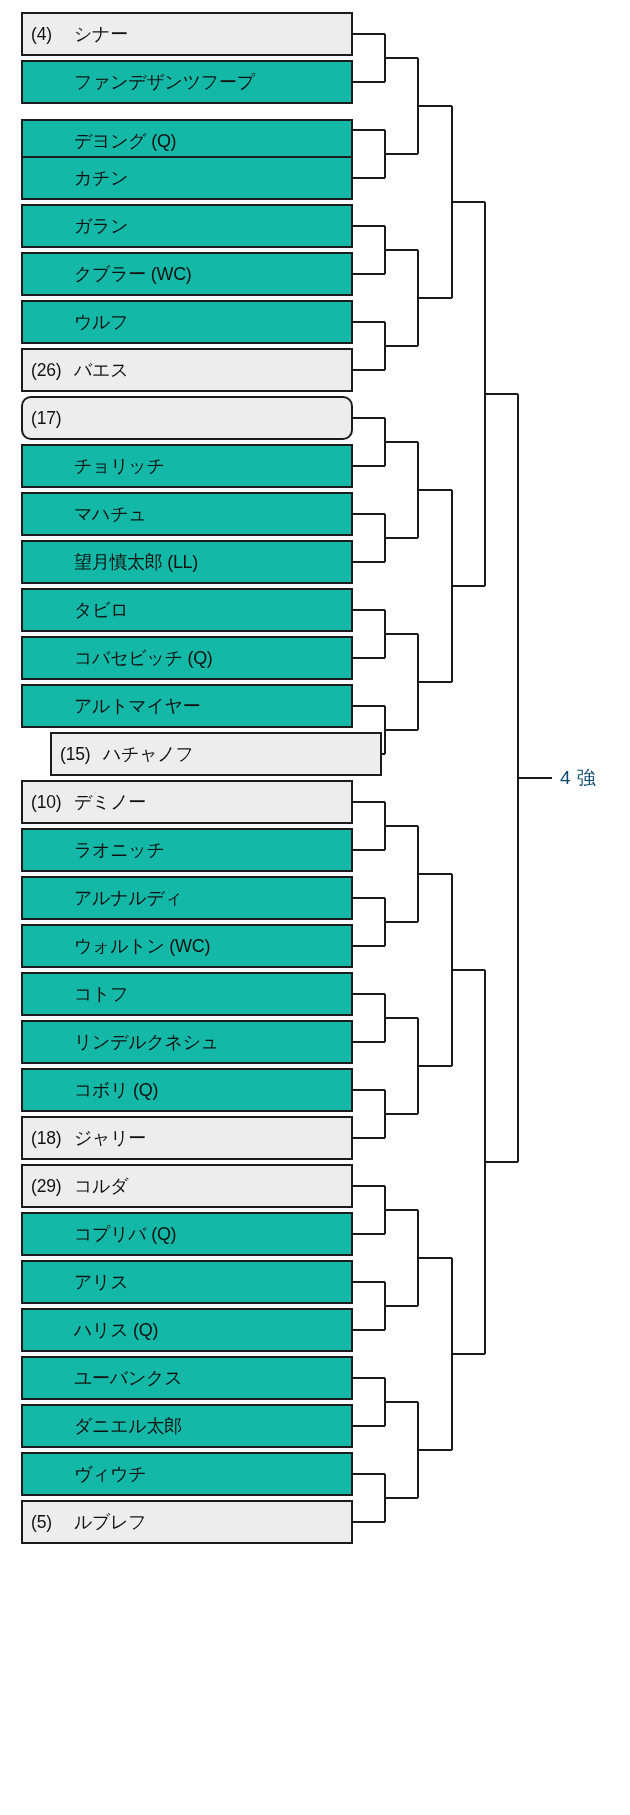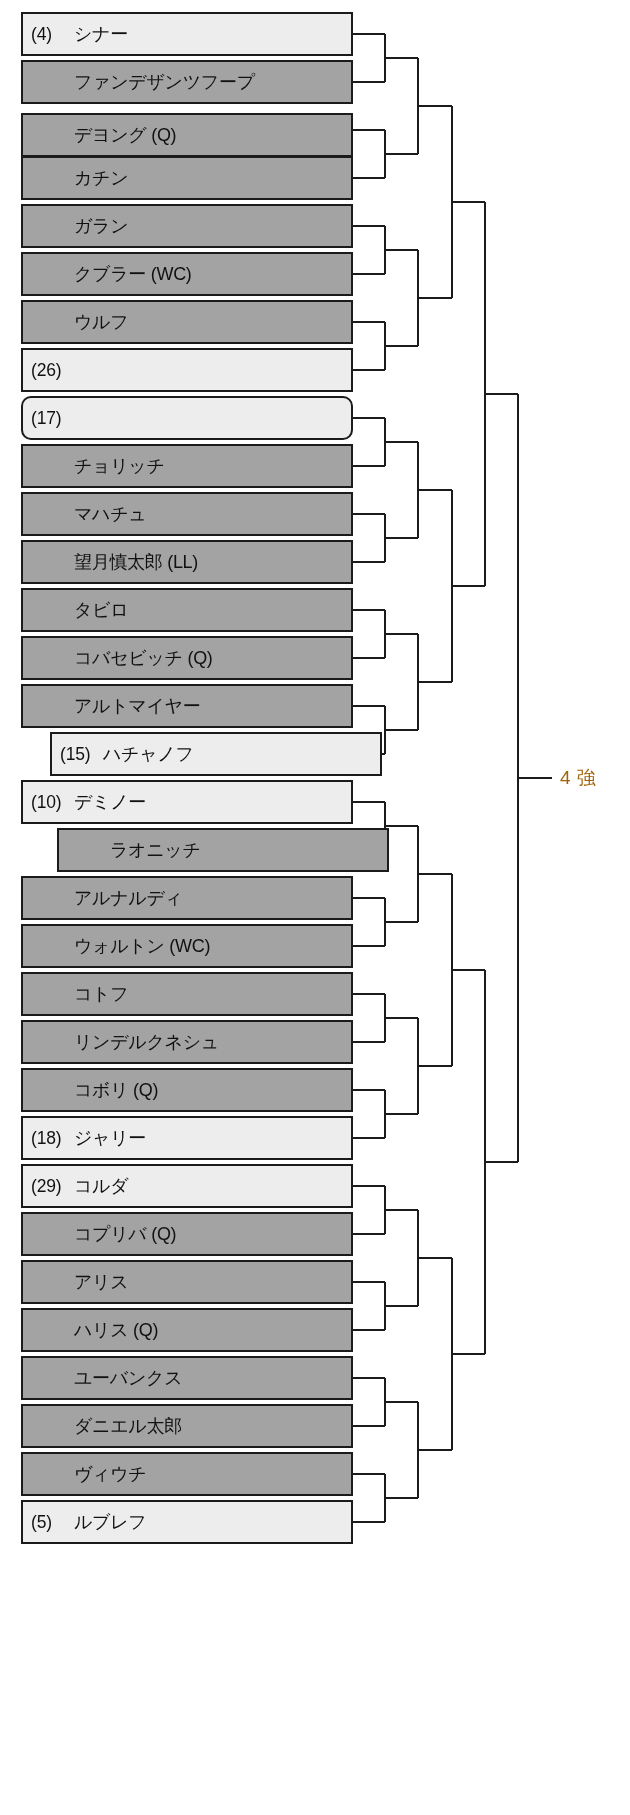--- a/index.html
+++ b/index.html
@@ -20,21 +20,21 @@
     background: #ffffff;
   }
   
   .slot {
     position: absolute;
     left: 21px;
     width: 332px;
     height: 44px;
     box-sizing: border-box;
     border: 2px solid #1b1b1b;
-    background: #a3a3a3;
+    background: #14b8a6;
     display: flex;
     align-items: center;
     overflow: hidden;
   }
   .slot.seeded {
     background: #ededed;
   }
   .slot .seed {
     position: absolute;
     left: 8px;
@@ -62,21 +62,21 @@
     width: 630px;
     height: 1815px;
     pointer-events: none;
   }
   
   .round-label {
     position: absolute;
     font-size: 19px;
     letter-spacing: 0.5px;
     white-space: nowrap;
-    color: #a16207;
+    color: #0c4a6e;
   }
 </style>
 </head>
 <body>
 
 <div id="bracket-root">
 
   <svg id="lines" viewBox="0 0 630 1815" width="630" height="1815" aria-hidden="true">
       <line x1="353" y1="34" x2="385" y2="34" stroke="#1b1b1b" stroke-width="1.6" shape-rendering="crispEdges"></line>
       <line x1="353" y1="82" x2="385" y2="82" stroke="#1b1b1b" stroke-width="1.6" shape-rendering="crispEdges"></line>
@@ -176,21 +176,21 @@
 
   <div id="slot-layer">
       <div class="slot seeded" style="top: 12px;">
         <span class="seed">(4)</span>
         <span class="pname">シナー</span>
       </div>
       <div class="slot" style="top: 60px;">
         <span class="seed"></span>
         <span class="pname">ファンデザンツフープ</span>
       </div>
-      <div class="slot" style="top: 113px; padding-left: 21px;">
+      <div class="slot" style="top: 119px; padding-left: 21px;">
         <span class="seed"></span>
         <span class="pname">デヨング (Q)</span>
       </div>
       <div class="slot" style="top: 156px;">
         <span class="seed"></span>
         <span class="pname">カチン</span>
       </div>
       <div class="slot" style="top: 204px;">
         <span class="seed"></span>
         <span class="pname">ガラン</span>
@@ -198,20 +198,21 @@
       <div class="slot" style="top: 252px;">
         <span class="seed"></span>
         <span class="pname">クブラー (WC)</span>
       </div>
       <div class="slot" style="top: 300px;">
         <span class="seed"></span>
         <span class="pname">ウルフ</span>
       </div>
       <div class="slot seeded" style="top: 348px;">
         <span class="seed">(26)</span>
+        <span class="pname">バエス</span>
       </div>
       <div class="slot seeded" style="top: 396px; border-radius: 10px;">
         <span class="seed">(17)</span>
       </div>
       <div class="slot" style="top: 444px;">
         <span class="seed"></span>
         <span class="pname">チョリッチ</span>
       </div>
       <div class="slot" style="top: 492px;">
         <span class="seed"></span>
@@ -234,21 +235,21 @@
         <span class="pname">アルトマイヤー</span>
       </div>
       <div class="slot seeded" style="top: 732px; margin-left: 29px;">
         <span class="seed">(15)</span>
         <span class="pname">ハチャノフ</span>
       </div>
       <div class="slot seeded" style="top: 780px;">
         <span class="seed">(10)</span>
         <span class="pname">デミノー</span>
       </div>
-      <div class="slot" style="top: 828px; margin-left: 36px;">
+      <div class="slot" style="top: 828px;">
         <span class="seed"></span>
         <span class="pname">ラオニッチ</span>
       </div>
       <div class="slot" style="top: 876px;">
         <span class="seed"></span>
         <span class="pname">アルナルディ</span>
       </div>
       <div class="slot" style="top: 924px;">
         <span class="seed"></span>
         <span class="pname">ウォルトン (WC)</span>

